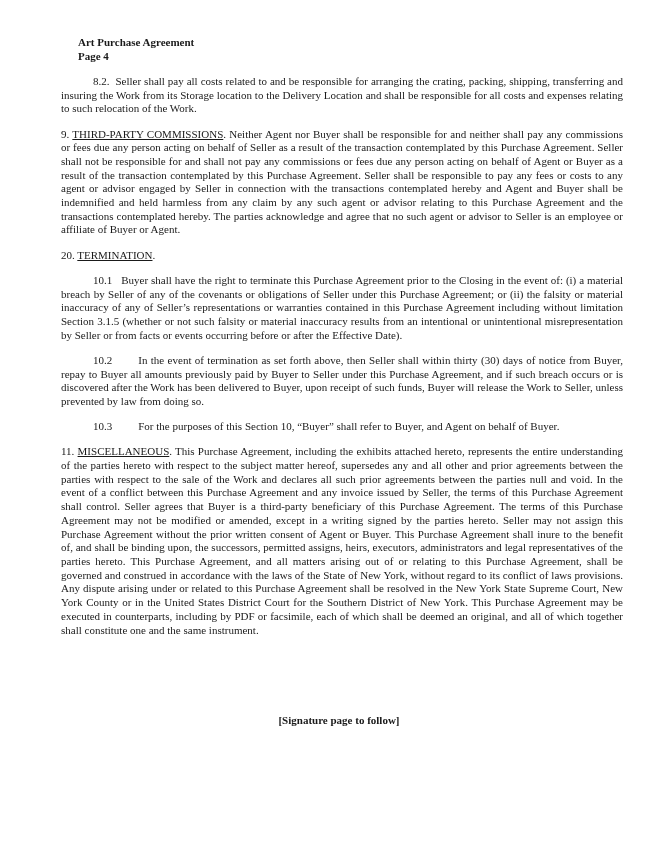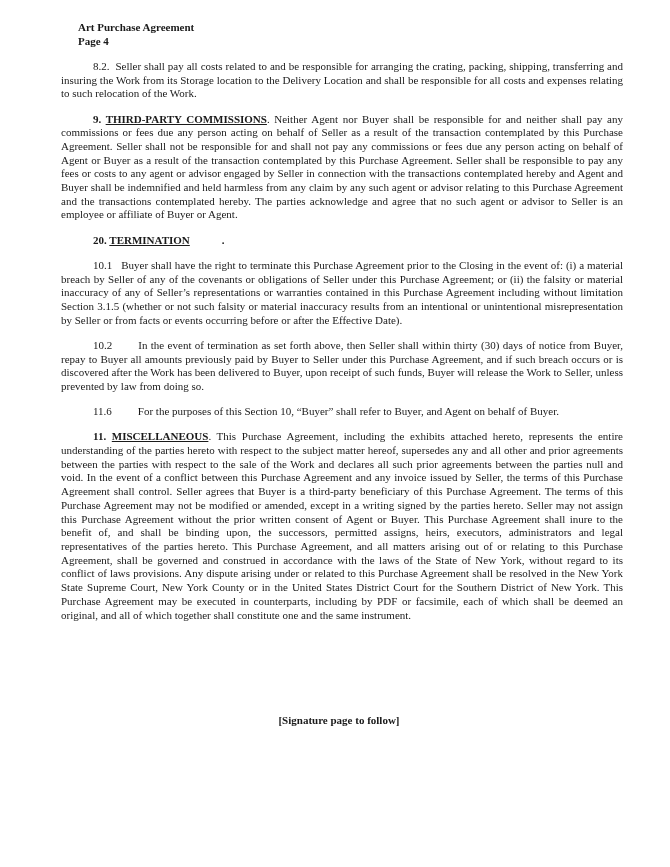--- a/index.html
+++ b/index.html
@@ -10,40 +10,39 @@
   .page {
     position: relative;
     width: 670px;
     height: 867px;
     box-sizing: border-box;
     background: #ffffff;
     color: #1a1a1a;
     font-family: "Liberation Serif", "DejaVu Serif", serif;
     font-size: 11px;
     line-height: 13.7px;
-    padding: 21px 47px 0 61px;
+    padding: 36px 47px 0 61px;
     overflow: hidden;
   }
   .hdr-block {
     margin-left: 17px;
   }
   .hdr-line {
     font-weight: bold;
     white-space: nowrap;
   }
   .para {
     margin: 11.5px 0 0 0;
     text-align: justify;
   }
   .para.indent {
     text-indent: 32px;
   }
   .h {
-    font-weight: bold;
-    margin-left: 32px;
+    font-weight: normal;
   }
   .u {
     text-decoration: underline;
   }
   .tab {
     display: inline-block;
     text-indent: 0;
   }
   .tab.xs { width: 6px; }
   .tab.sm { width: 9px; }
@@ -70,19 +69,19 @@
   <p class="para indent"><span>8.2.</span><span class="tab xs"></span><span>Seller shall pay all costs related to and be responsible for arranging the crating, packing, shipping, transferring and insuring the Work from its Storage location to the Delivery Location and shall be responsible for all costs and expenses relating to such relocation of the Work.</span></p>
 
   <p class="para"><span class="h"><span>9.</span> <span class="u">THIRD-PARTY COMMISSIONS</span></span><span>.</span> <span>Neither Agent nor Buyer shall be responsible for and neither shall pay any commissions or fees due any person acting on behalf of Seller as a result of the transaction contemplated by this Purchase Agreement. Seller shall not be responsible for and shall not pay any commissions or fees due any person acting on behalf of Agent or Buyer as a result of the transaction contemplated by this Purchase Agreement. Seller shall be responsible to pay any fees or costs to any agent or advisor engaged by Seller in connection with the transactions contemplated hereby and Agent and Buyer shall be indemnified and held harmless from any claim by any such agent or advisor relating to this Purchase Agreement and the transactions contemplated hereby. The parties acknowledge and agree that no such agent or advisor to Seller is an employee or affiliate of Buyer or Agent.</span></p>
 
   <p class="para"><span class="h"><span>20.</span> <span class="u">TERMINATION</span></span><span class="h">.</span></p>
 
   <p class="para indent"><span>10.1</span><span class="tab sm"></span><span>Buyer shall have the right to terminate this Purchase Agreement prior to the Closing in the event of: (i) a material breach by Seller of any of the covenants or obligations of Seller under this Purchase Agreement; or (ii) the falsity or material inaccuracy of any of Seller’s representations or warranties contained in this Purchase Agreement including without limitation Section 3.1.5 (whether or not such falsity or material inaccuracy results from an intentional or unintentional misrepresentation by Seller or from facts or events occurring before or after the Effective Date).</span></p>
 
   <p class="para indent"><span>10.2</span><span class="tab lg"></span><span>In the event of termination as set forth above, then Seller shall within thirty (30) days of notice from Buyer, repay to Buyer all amounts previously paid by Buyer to Seller under this Purchase Agreement, and if such breach occurs or is discovered after the Work has been delivered to Buyer, upon receipt of such funds, Buyer will release the Work to Seller, unless prevented by law from doing so.</span></p>
 
-  <p class="para indent"><span>11.6</span><span class="tab lg"></span><span>For the purposes of this Section 10, “Buyer” shall refer to Buyer, and Agent on behalf of Buyer.</span></p>
+  <p class="para indent"><span>10.3</span><span class="tab lg"></span><span>For the purposes of this Section 10, “Buyer” shall refer to Buyer, and Agent on behalf of Buyer.</span></p>
 
   <p class="para"><span class="h"><span>11.</span> <span class="u">MISCELLANEOUS</span></span><span>.</span> <span>This Purchase Agreement, including the exhibits attached hereto, represents the entire understanding of the parties hereto with respect to the subject matter hereof, supersedes any and all other and prior agreements between the parties with respect to the sale of the Work and declares all such prior agreements between the parties null and void. In the event of a conflict between this Purchase Agreement and any invoice issued by Seller, the terms of this Purchase Agreement shall control. Seller agrees that Buyer is a third-party beneficiary of this Purchase Agreement. The terms of this Purchase Agreement may not be modified or amended, except in a writing signed by the parties hereto. Seller may not assign this Purchase Agreement without the prior written consent of Agent or Buyer. This Purchase Agreement shall inure to the benefit of, and shall be binding upon, the successors, permitted assigns, heirs, executors, administrators and legal representatives of the parties hereto. This Purchase Agreement, and all matters arising out of or relating to this Purchase Agreement, shall be governed and construed in accordance with the laws of the State of New York, without regard to its conflict of laws provisions. Any dispute arising under or related to this Purchase Agreement shall be resolved in the New York State Supreme Court, New York County or in the United States District Court for the Southern District of New York. This Purchase Agreement may be executed in counterparts, including by PDF or facsimile, each of which shall be deemed an original, and all of which together shall constitute one and the same instrument.</span></p>
 
   <p class="signature-note">[Signature page to follow]</p>
 
 </div>
 
 </body></html>

